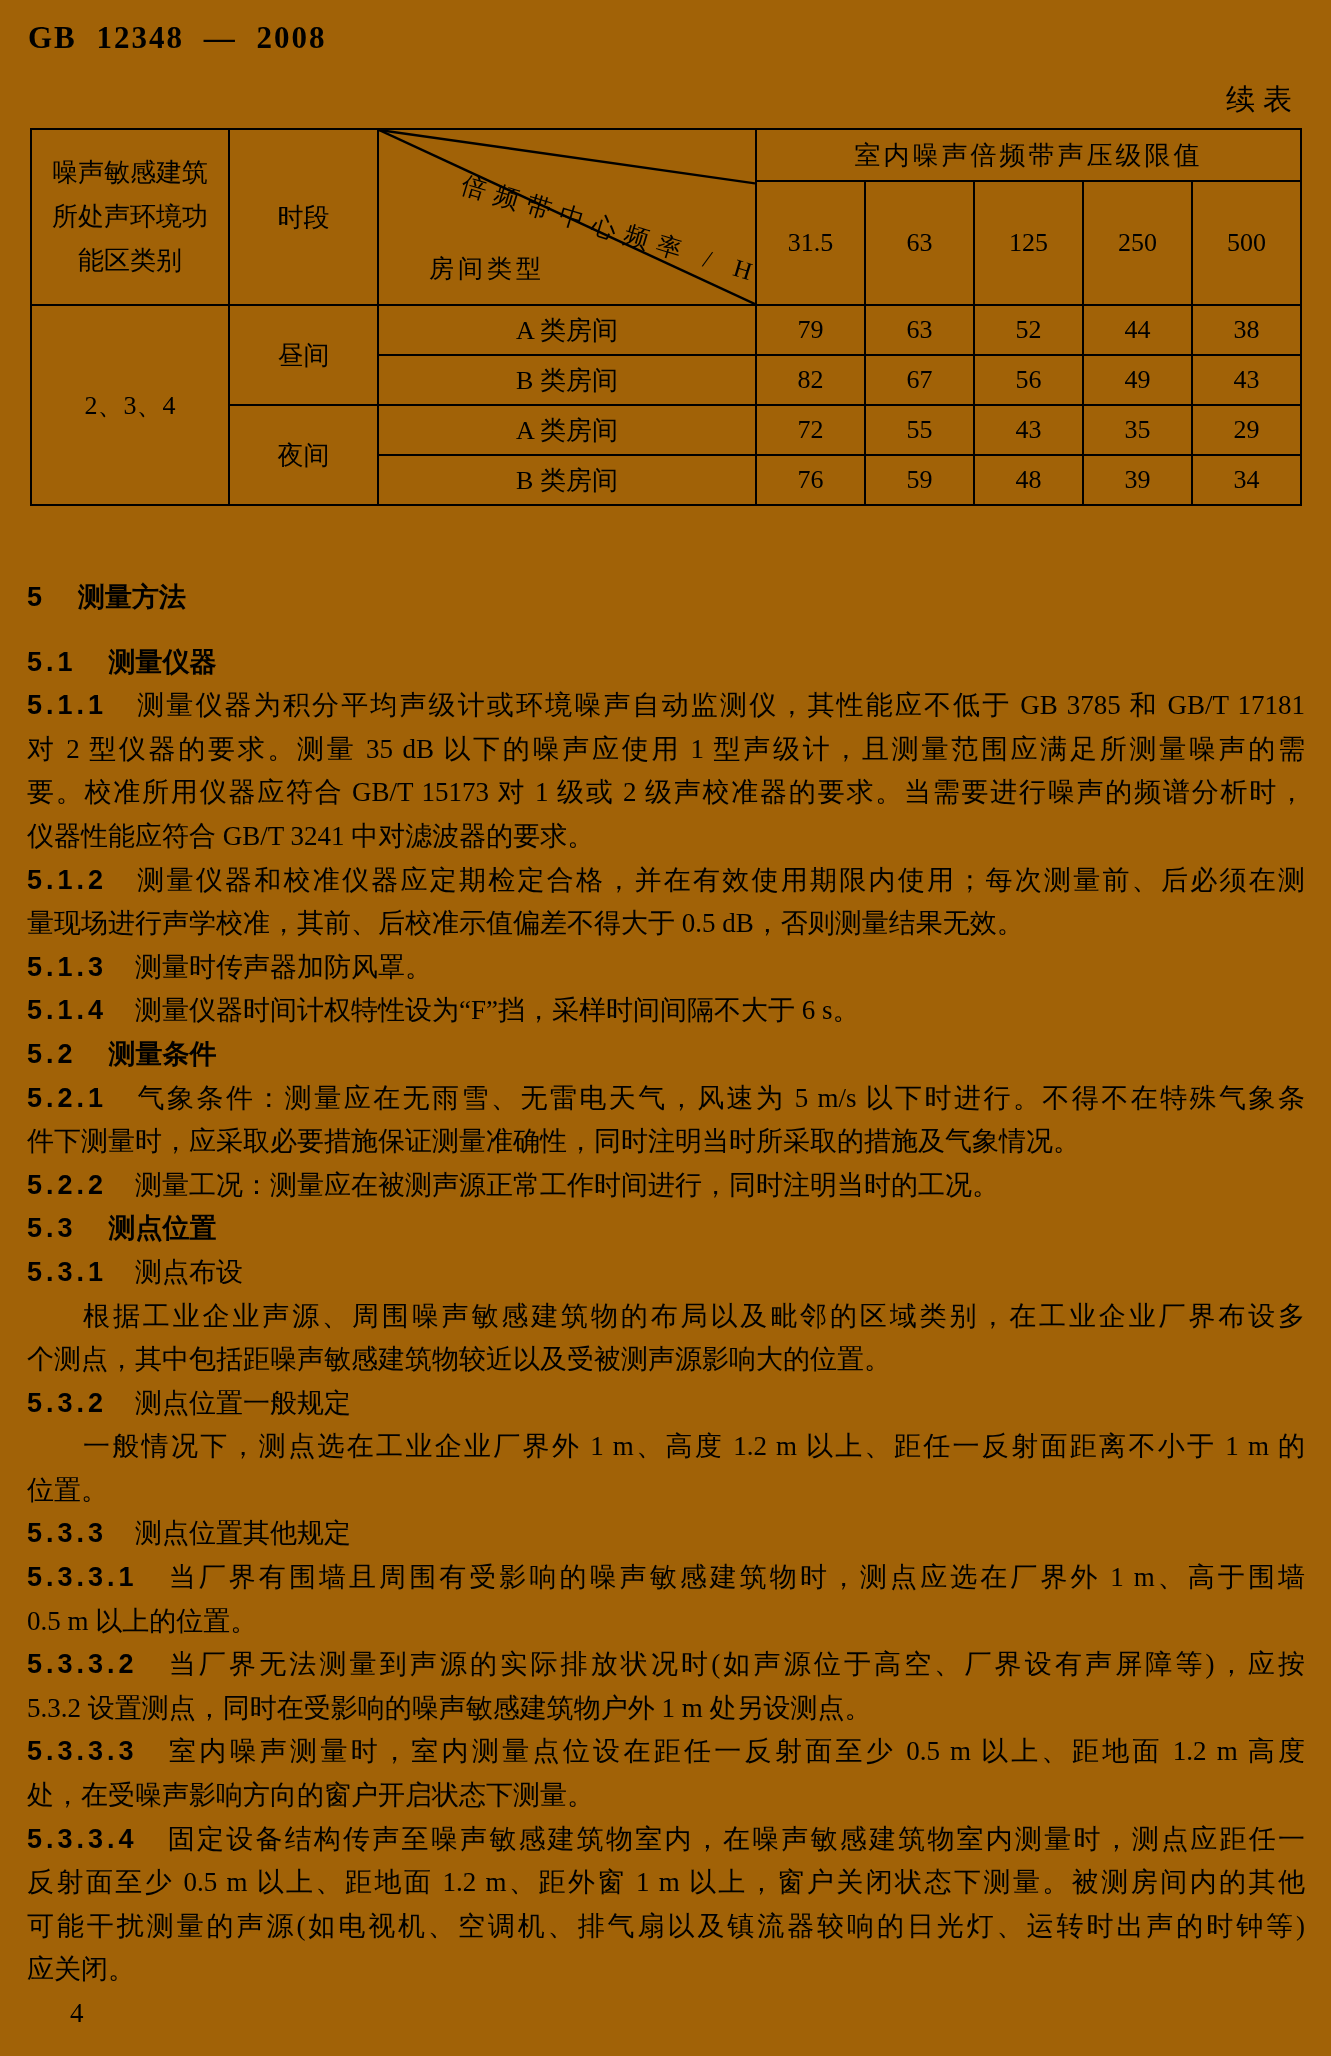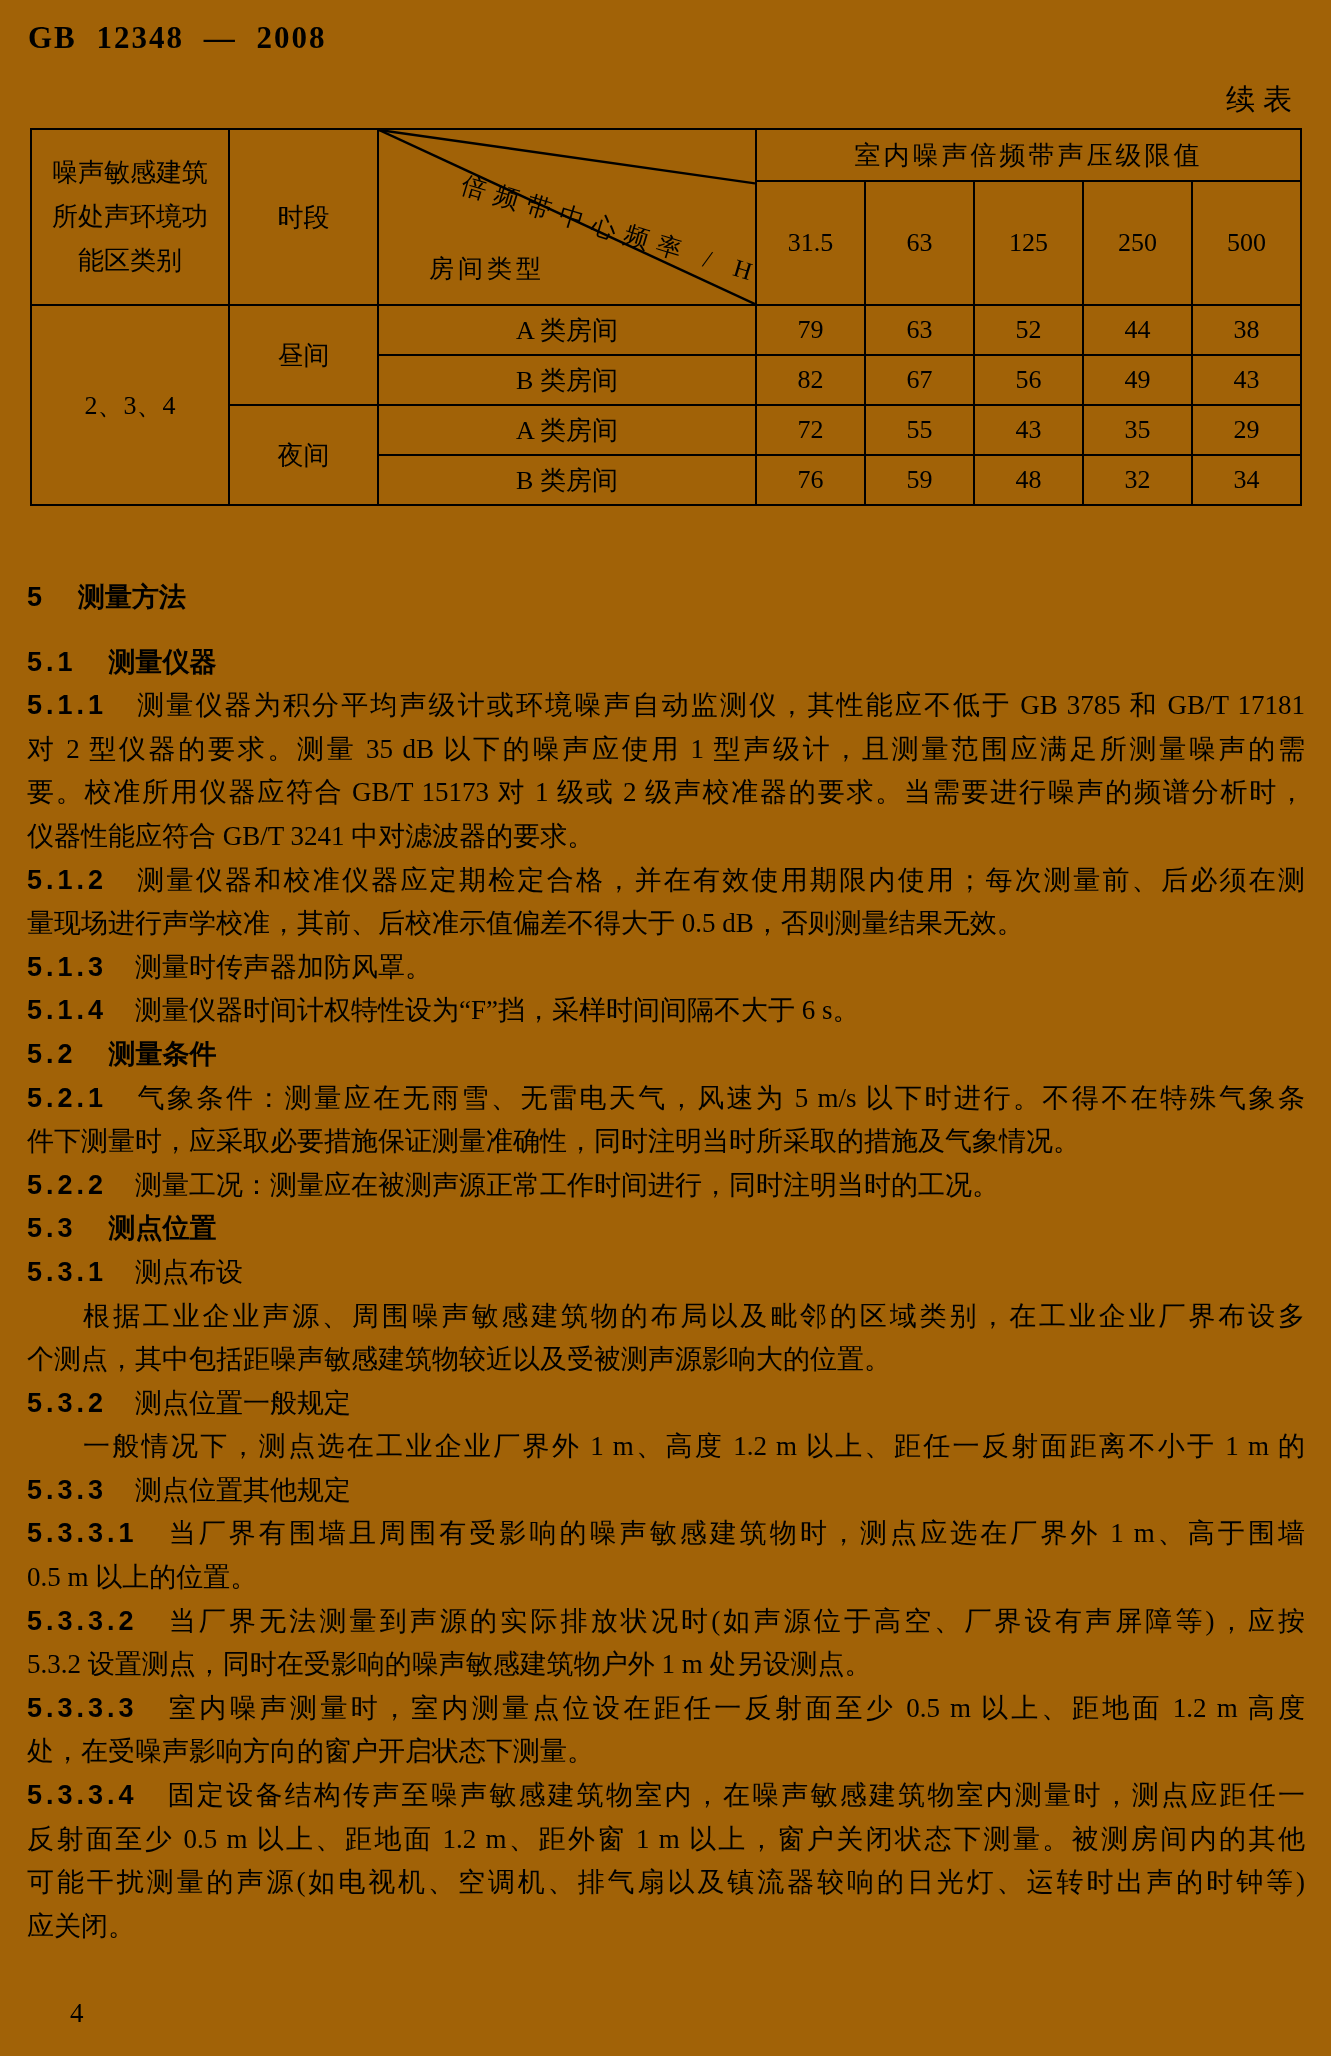--- a/index.html
+++ b/index.html
@@ -135,21 +135,21 @@
         <td>55</td>
         <td>43</td>
         <td>35</td>
         <td>29</td>
       </tr>
       <tr class="rowh-d">
         <td>B 类房间</td>
         <td>76</td>
         <td>59</td>
         <td>48</td>
-        <td>32</td>
+        <td>39</td>
         <td>34</td>
       </tr>
     </tbody>
   </table>
 
   <div class="body-text">
       <div class="line h1"><span class="h-num">5</span><span>测量方法</span></div>
       <div class="line h2"><span class="h-num">5.1</span><span>测量仪器</span></div>
       <div class="line clause justify"><span class="clause-num">5.1.1</span><span>测量仪器为积分平均声级计或环境噪声自动监测仪，其性能应不低于 GB 3785 和 GB/T 17181</span></div>
       <div class="line cont justify"><span>对 2 型仪器的要求。测量 35 dB 以下的噪声应使用 1 型声级计，且测量范围应满足所测量噪声的需</span></div>
@@ -162,20 +162,21 @@
       <div class="line h2"><span class="h-num">5.2</span><span>测量条件</span></div>
       <div class="line clause justify"><span class="clause-num">5.2.1</span><span>气象条件：测量应在无雨雪、无雷电天气，风速为 5 m/s 以下时进行。不得不在特殊气象条</span></div>
       <div class="line cont"><span>件下测量时，应采取必要措施保证测量准确性，同时注明当时所采取的措施及气象情况。</span></div>
       <div class="line clause"><span class="clause-num">5.2.2</span><span>测量工况：测量应在被测声源正常工作时间进行，同时注明当时的工况。</span></div>
       <div class="line h2"><span class="h-num">5.3</span><span>测点位置</span></div>
       <div class="line clause"><span class="clause-num">5.3.1</span><span>测点布设</span></div>
       <div class="line para justify"><span>根据工业企业声源、周围噪声敏感建筑物的布局以及毗邻的区域类别，在工业企业厂界布设多</span></div>
       <div class="line cont"><span>个测点，其中包括距噪声敏感建筑物较近以及受被测声源影响大的位置。</span></div>
       <div class="line clause"><span class="clause-num">5.3.2</span><span>测点位置一般规定</span></div>
       <div class="line para justify"><span>一般情况下，测点选在工业企业厂界外 1 m、高度 1.2 m 以上、距任一反射面距离不小于 1 m 的</span></div>
+      <div class="line cont"><span>位置。</span></div>
       <div class="line clause"><span class="clause-num">5.3.3</span><span>测点位置其他规定</span></div>
       <div class="line clause justify"><span class="clause-num">5.3.3.1</span><span>当厂界有围墙且周围有受影响的噪声敏感建筑物时，测点应选在厂界外 1 m、高于围墙</span></div>
       <div class="line cont"><span>0.5 m 以上的位置。</span></div>
       <div class="line clause justify"><span class="clause-num">5.3.3.2</span><span>当厂界无法测量到声源的实际排放状况时(如声源位于高空、厂界设有声屏障等)，应按</span></div>
       <div class="line cont"><span>5.3.2 设置测点，同时在受影响的噪声敏感建筑物户外 1 m 处另设测点。</span></div>
       <div class="line clause justify"><span class="clause-num">5.3.3.3</span><span>室内噪声测量时，室内测量点位设在距任一反射面至少 0.5 m 以上、距地面 1.2 m 高度</span></div>
       <div class="line cont"><span>处，在受噪声影响方向的窗户开启状态下测量。</span></div>
       <div class="line clause justify"><span class="clause-num">5.3.3.4</span><span>固定设备结构传声至噪声敏感建筑物室内，在噪声敏感建筑物室内测量时，测点应距任一</span></div>
       <div class="line cont justify"><span>反射面至少 0.5 m 以上、距地面 1.2 m、距外窗 1 m 以上，窗户关闭状态下测量。被测房间内的其他</span></div>
       <div class="line cont justify"><span>可能干扰测量的声源(如电视机、空调机、排气扇以及镇流器较响的日光灯、运转时出声的时钟等)</span></div>

